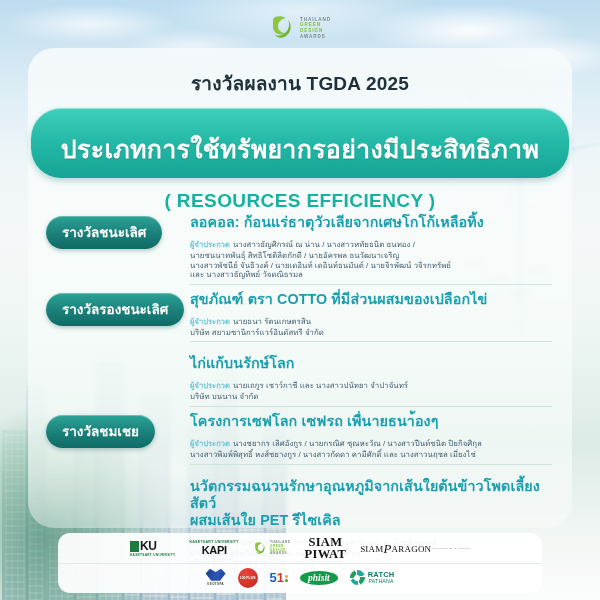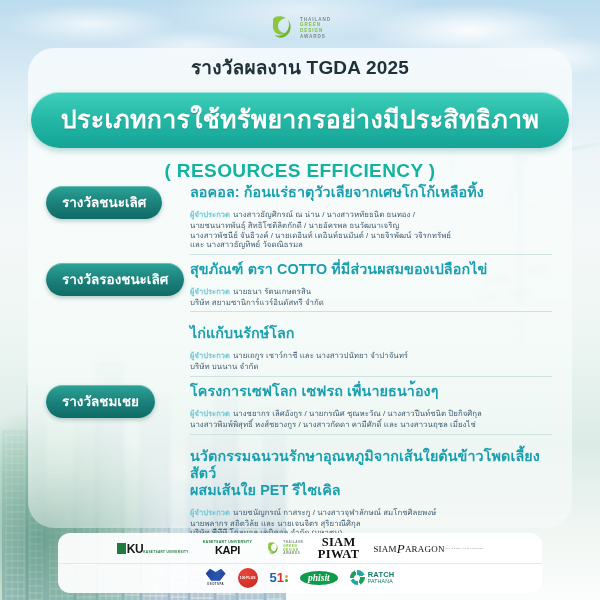--- a/index.html
+++ b/index.html
@@ -133,27 +133,27 @@
       rgba(245,250,252,.90) 0%,
       rgba(248,252,252,.86) 22%,
       rgba(247,252,250,.80) 48%,
       rgba(246,252,249,.72) 70%,
       rgba(250,253,251,.58) 88%,
       rgba(252,254,253,.40) 100%);
     backdrop-filter: blur(2px);
   }
 
   .headline {
-    text-align: center; margin-top: 4px;
+    text-align: center; margin-top: 20px;
     font-size: 19px; font-weight: 700; color: #20313a; letter-spacing: .2px;
   }
 
   .pill-wrap { display: flex; justify-content: center; margin-top: 10px; }
   .title-pill {
-    display: inline-block; padding: 7px 30px 9px; border-radius: 30px;
+    display: inline-block; padding: 21px 30px 9px; border-radius: 30px;
     background: linear-gradient(180deg, #3fcfbb 0%, #24b8a6 48%, #15a496 100%);
     box-shadow: 0 3px 6px rgba(20,130,120,.30), inset 0 1px 0 rgba(255,255,255,.45);
     color: #ffffff; font-size: 25px; font-weight: 700; letter-spacing: .3px;
     text-shadow: 0 1px 1px rgba(0,90,80,.30);
     white-space: nowrap;
     font-family: Liberation Mono, monospace;
   }
 
   .subtitle {
     text-align: center; margin-top: 12px;
@@ -203,21 +203,21 @@
     display: flex; flex-direction: column; align-items: center; justify-content: center;
   }
   .f-row {
     display: flex; align-items: center; justify-content: center; gap: 14px;
     height: 28px; width: 100%;
   }
   .f-row.r2 { border-top: 1px solid #e3e8ea; height: 29px; gap: 12px; }
 
   .logo { display: flex; align-items: center; }
 
-  .ku { display: flex; align-items: flex-end; line-height: 1; }
+  .ku { display: flex; flex-direction: column; align-items: flex-start; line-height: 1; }
   .ku .ku-top { display: flex; align-items: center; gap: 1px; }
   .ku .ku-sq { width: 9px; height: 11px; background: #1e7a3e; }
   .ku .ku-txt { font-size: 12px; font-weight: 700; color: #1a1a1a; letter-spacing: -.4px; }
   .ku .ku-sub { font-size: 3.2px; color: #1e7a3e; letter-spacing: .3px; margin-top: 1.5px; font-weight: 700; }
 
   .kapi { display: flex; flex-direction: column; line-height: 1; align-items: center; }
   .kapi .k-top { font-size: 3.6px; color: #1e7a3e; font-weight: 700; letter-spacing: .25px; }
   .kapi .k-main { font-size: 11px; font-weight: 700; color: #111; letter-spacing: -.3px; margin-top: 1px; }
 
   .tgda2 { display: flex; align-items: center; gap: 3px; }
@@ -255,21 +255,21 @@
   .fiftyone .dots i { width: 3px; height: 3px; border-radius: 50%; display: block; }
   .fiftyone .dots i:nth-child(1) { background: #f2a81d; }
   .fiftyone .dots i:nth-child(2) { background: #3aa74a; }
 
   .phisit {
     background: #0f9b4a; color: #fff; border-radius: 50%/50%;
     padding: 2px 8px; font-size: 9.5px; font-weight: 700;
     font-family: "Liberation Serif", serif; font-style: italic;
   }
 
-  .ratch { display: flex; align-items: center; gap: 3px; }
+  .ratch { display: flex; align-items: center; gap: 3px; text-align: center; }
   .ratch .r-mark {
     width: 15px; height: 15px; border-radius: 50%;
     background: conic-gradient(#1fa7a0 0deg 70deg, #ffffff 70deg 90deg, #1f9e5e 90deg 160deg, #ffffff 160deg 180deg, #1fa7a0 180deg 250deg, #ffffff 250deg 270deg, #1f9e5e 270deg 340deg, #ffffff 340deg 360deg);
     position: relative;
   }
   .ratch .r-mark::after {
     content: ""; position: absolute; inset: 4.5px; background: #fff; border-radius: 50%;
   }
   .ratch .r-txt { display: flex; flex-direction: column; line-height: 1; }
   .ratch .r-txt b { font-size: 7.5px; color: #0e7a64; letter-spacing: .2px; }

